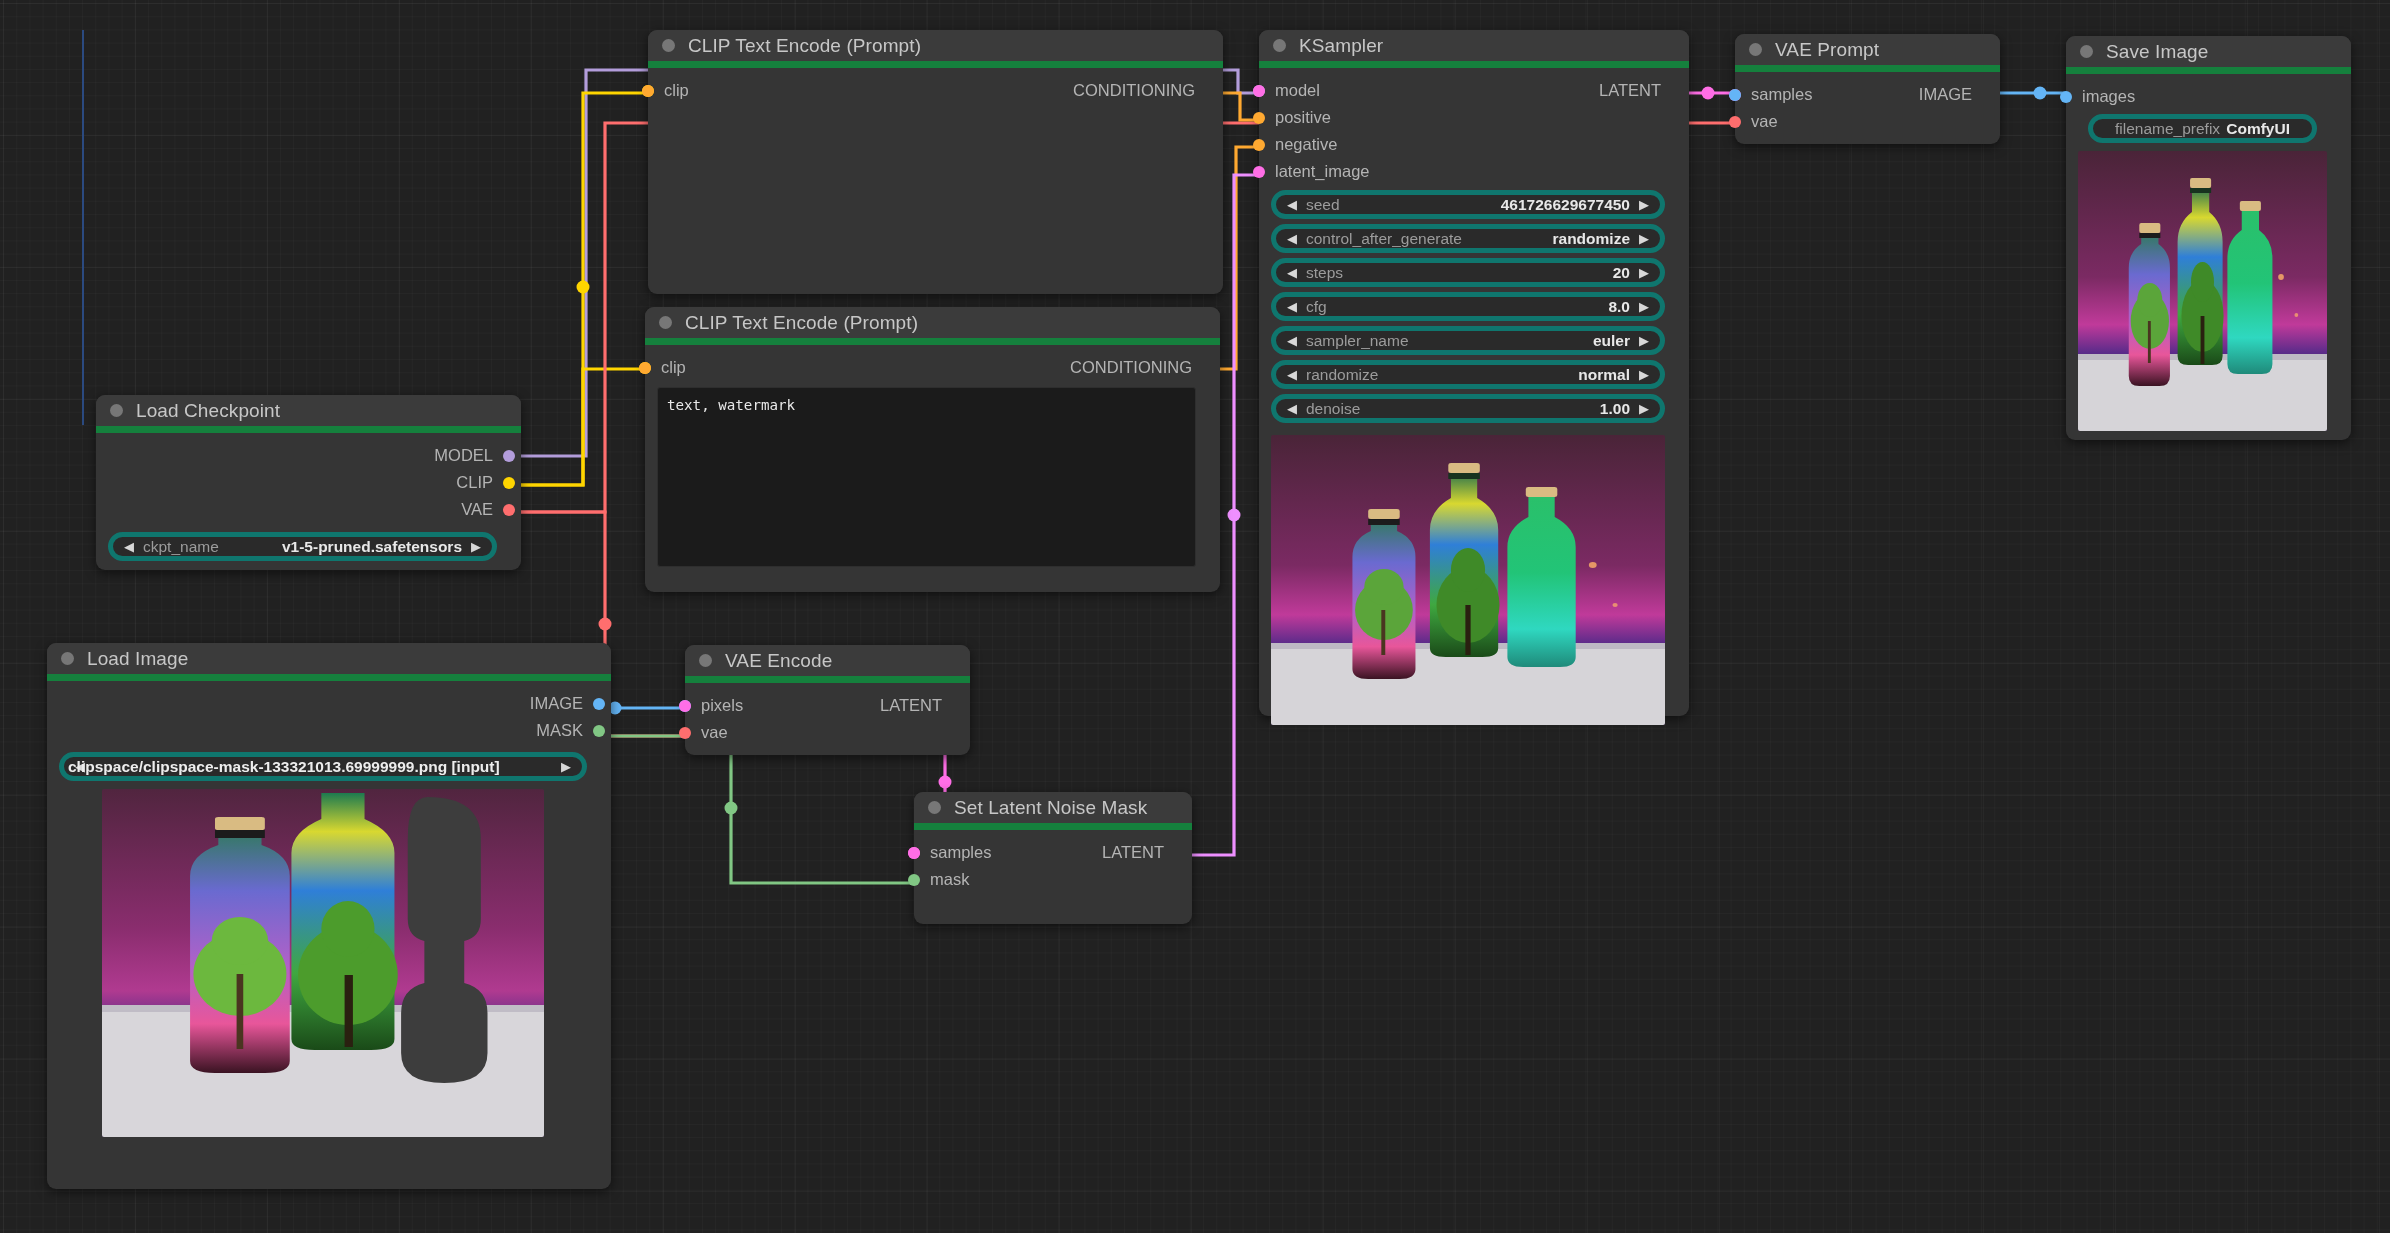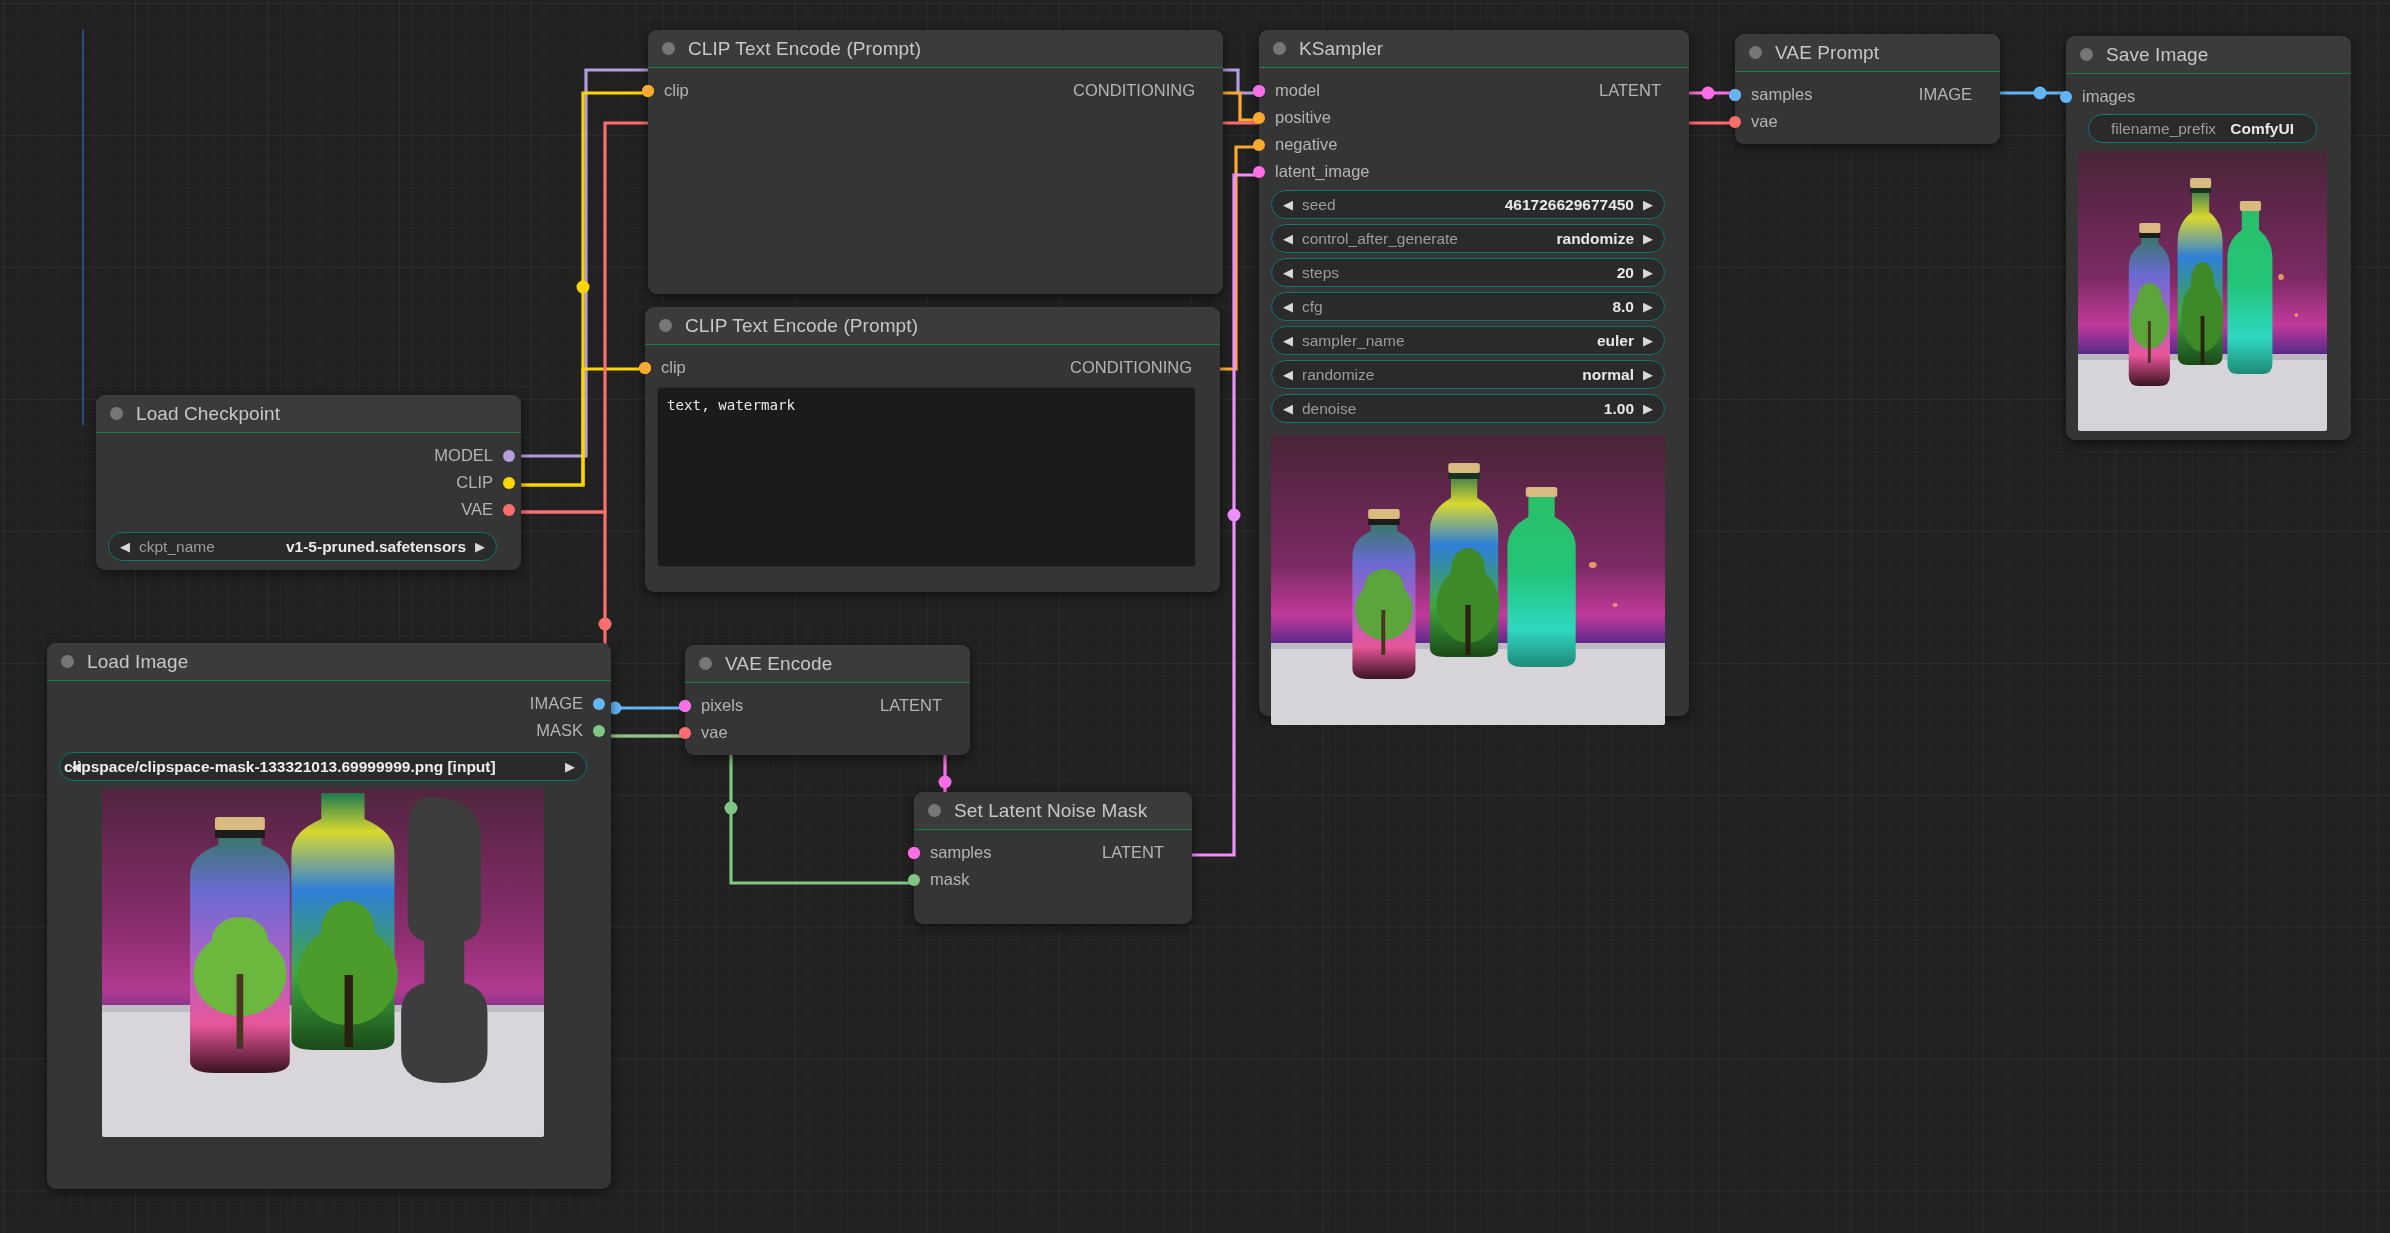--- a/index.html
+++ b/index.html
@@ -28,21 +28,21 @@
     position:absolute;
     background:#353535;
     border-radius:9px;
     box-shadow:0 3px 11px rgba(0,0,0,0.55);
     overflow:visible;
   }
   .node-header {
     height:38px; background:#3b3b3b;
     border-radius:9px 9px 0 0;
     display:flex; align-items:center; padding-left:14px;
-    border-bottom:1px solid #15803d;
+    border-bottom:7px solid #15803d;
   }
   .node-dot {
     width:13px; height:13px; border-radius:50%;
     background:#777; margin-right:13px; flex:none;
   }
   .node-title { color:#c7c7c7; font-size:19px; letter-spacing:0.1px; white-space:nowrap; }
   .node-body { position:relative; padding:9px 12px 12px 0; }
 
   .slot-row { position:relative; height:27px; display:flex; align-items:center; }
   .slot-dot {
@@ -53,21 +53,21 @@
   .slot-out .slot-dot { right:-6px; }
   .slot-label { color:#b4b4b4; font-size:16.5px; white-space:nowrap; }
   .slot-in .slot-label { margin-left:16px; }
   .slot-out { justify-content:flex-end; }
   .slot-out .slot-label { margin-right:16px; }
 
   .widget {
     position:relative; margin:5px 12px; height:29px;
     background:#2a2a2a; border-radius:15px;
     display:flex; align-items:center; justify-content:space-between;
-    padding:0 11px; border:1px solid #0f766e;
+    padding:0 11px; border:5px solid #0f766e;
   }
   .widget.no-arrows { padding:0 18px; }
   .w-arrow { color:#d8d8d8; font-size:13px; line-height:1; flex:none; }
   .w-name { color:#9c9c9c; font-size:15.5px; position:absolute; left:30px; white-space:nowrap; }
   .widget.no-arrows .w-name { left:22px; }
   .w-val { color:#e8e8e8; font-size:15.5px; font-weight:bold; position:absolute; right:30px; white-space:nowrap; }
   .widget.no-arrows .w-val { right:22px; }
   .w-overflow { color:#ededed; font-size:15.5px; font-weight:bold; position:absolute; left:4px; right:26px; white-space:nowrap; overflow:hidden; }
 
   .btn-widget {

